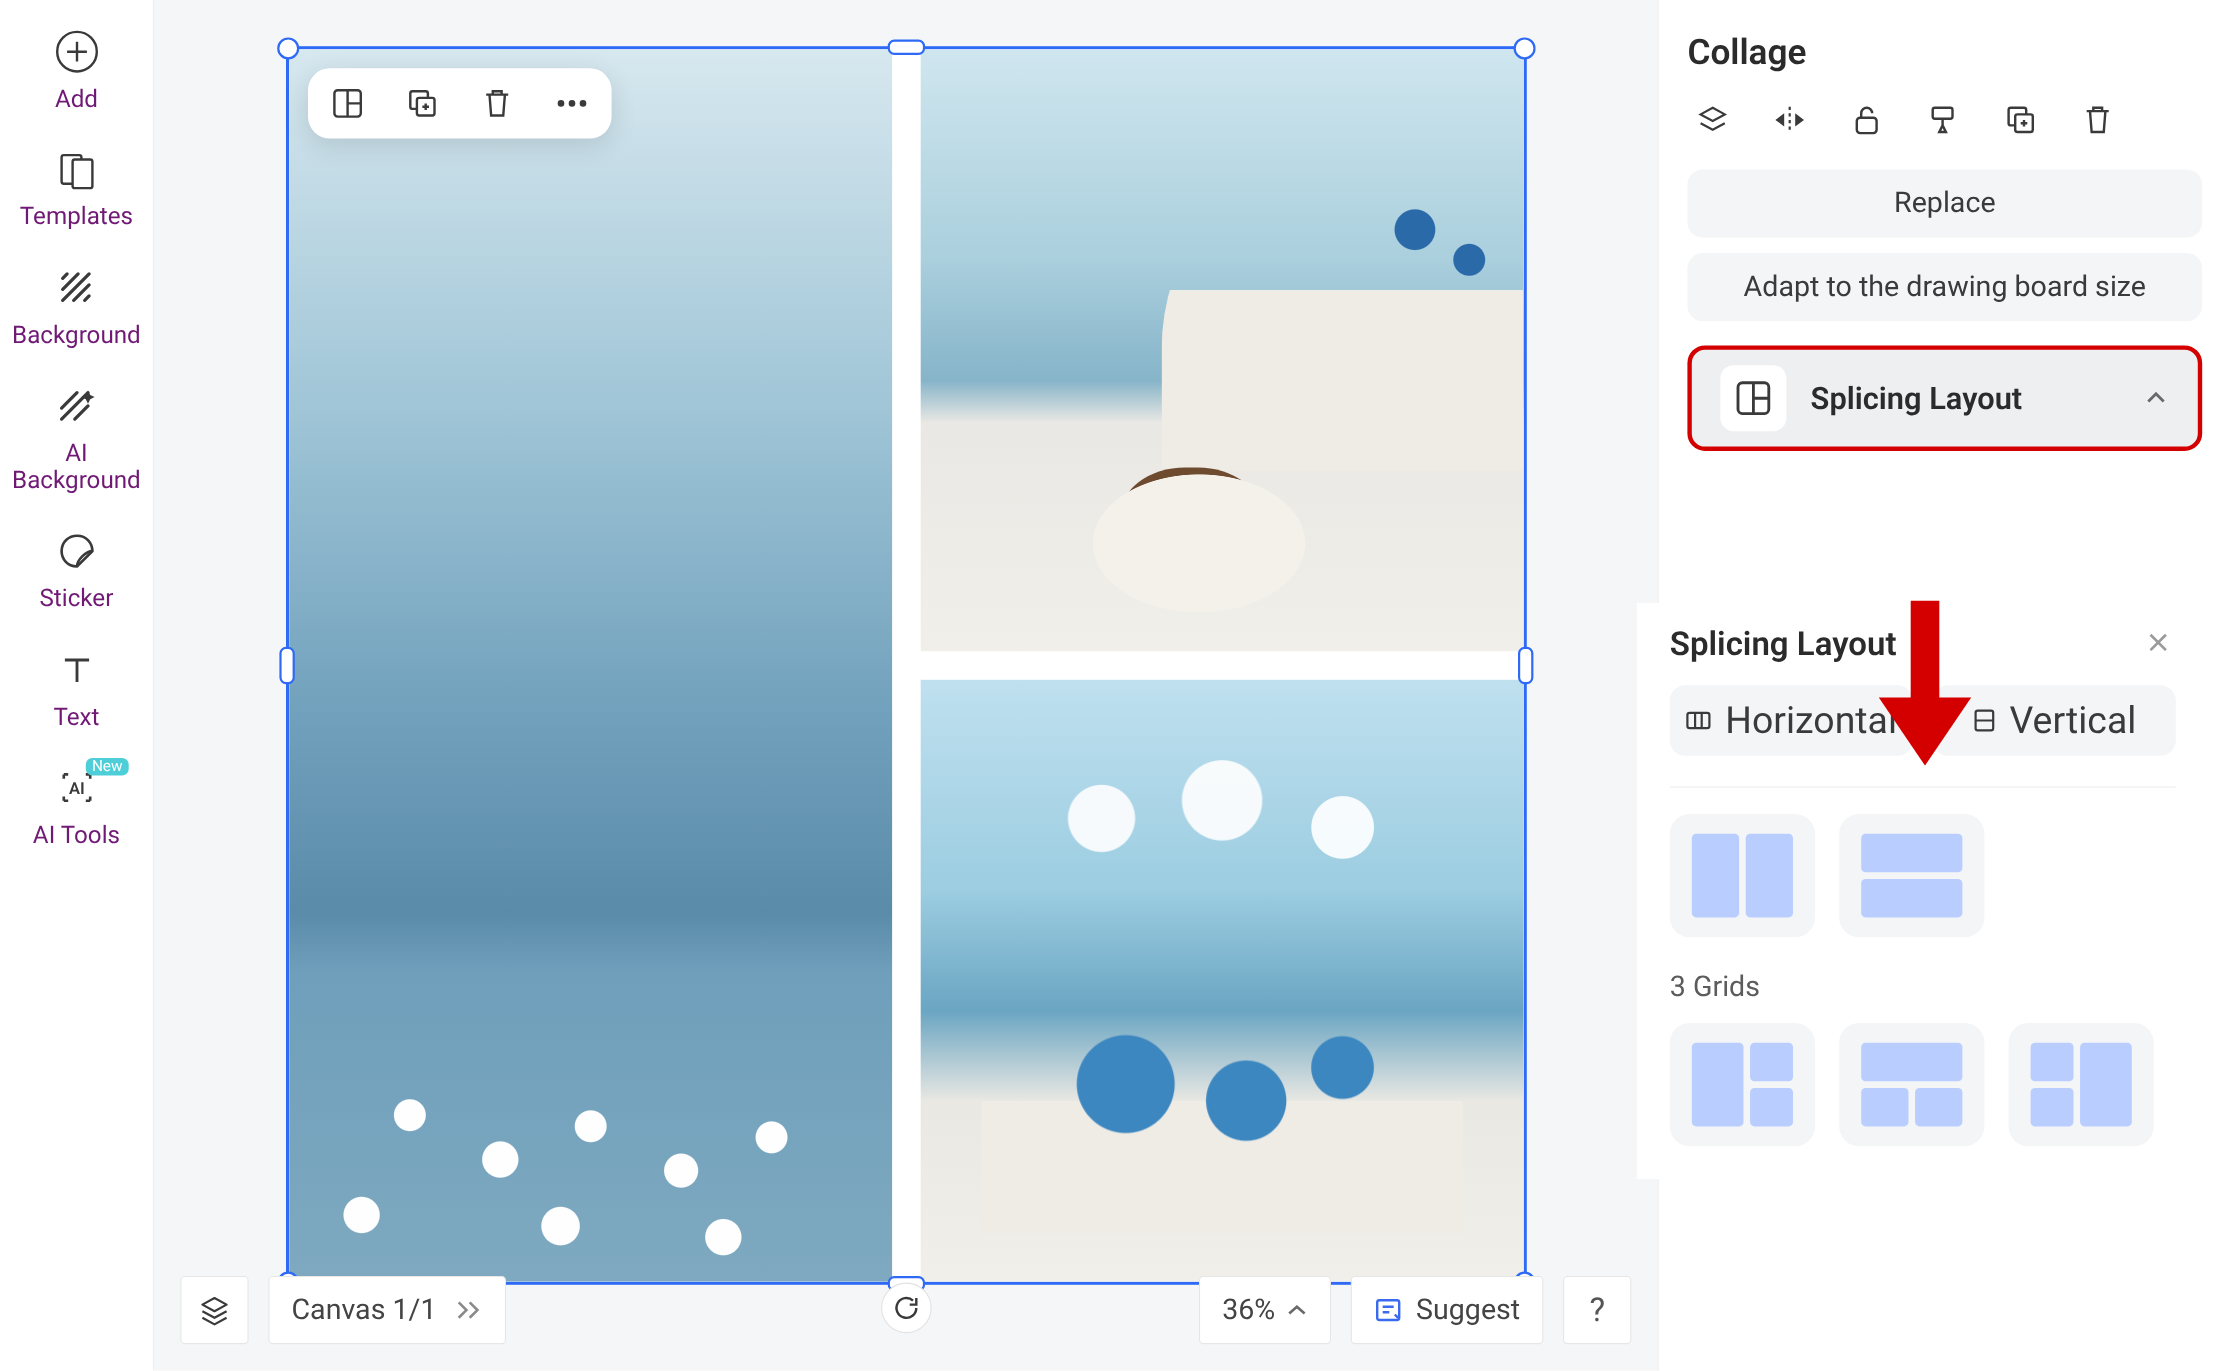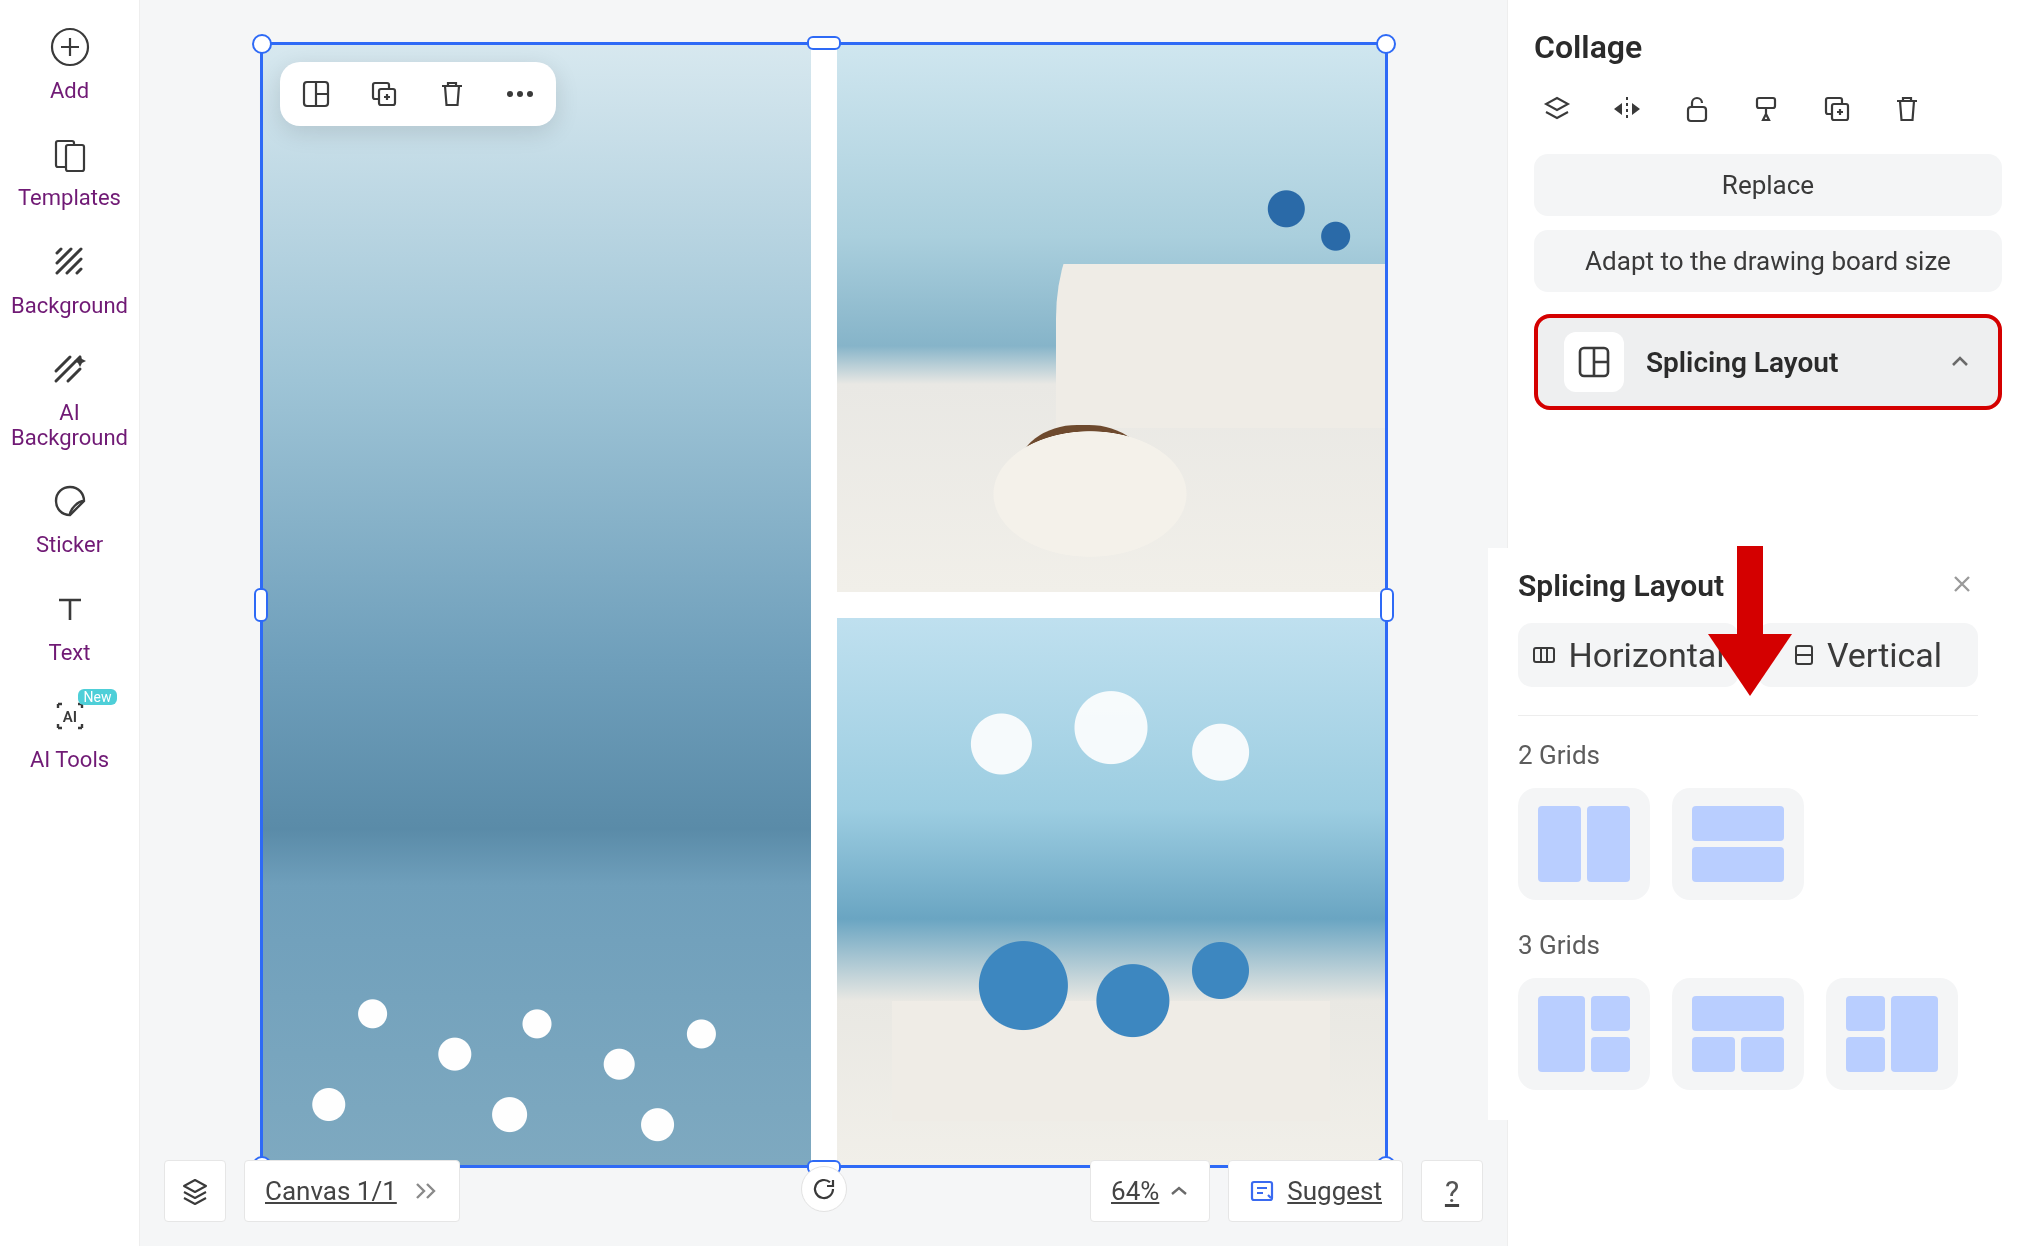--- a/index.html
+++ b/index.html
@@ -193,21 +193,21 @@
 
   
   .bottom-bar {
     position: absolute;
     left: 24px; right: 24px; bottom: 24px; height: 62px;
     display: flex; align-items: center; gap: 18px;
   }
   .bb-box {
     background: #ffffff; border: 1px solid #e6e6e6; border-radius: 4px;
     height: 62px; display:flex; align-items:center; justify-content:center;
-    padding: 0 20px; font-size: 26px; color:#444;text-decoration:underline;
+    padding: 0 20px; font-size: 26px; color:#444;
   }
   .bb-icon { width:62px; padding:0; }
   .bb-canvaslabel { gap:16px; }
   .bb-right { margin-left:auto; display:flex; gap:18px; }
   .refresh-circle{
     position:absolute; left:50%; transform:translateX(-50%); bottom:10px;
     width:46px; height:46px; border-radius:50%; background:#fff; border:1px solid #e2e2e2;
     display:flex; align-items:center; justify-content:center;
   }
 
@@ -434,21 +434,21 @@
     </div>
 
     <div class="refresh-circle">
       <svg width="26" height="26" viewBox="0 0 26 26" fill="none" stroke="#3a3a3a" stroke-width="2.2">
           <path d="M22 13a9 9 0 1 1-3-6.7M22 4v6h-6"></path>
         </svg>
     </div>
 
     <div class="bb-right">
       <div class="bb-box">
-        <span>64%</span>
+        <span>36%</span>
         <svg width="20" height="14" viewBox="0 0 20 14" fill="none" stroke="#6a6a6a" stroke-width="2.4" style="margin-left:10px">
             <path d="M3 10l7-6 7 6"></path>
           </svg>
       </div>
       <div class="bb-box" style="gap:12px">
         <svg width="26" height="26" viewBox="0 0 26 26" fill="none" stroke="#3a6af0" stroke-width="2.2">
             <rect x="3" y="4" width="20" height="18" rx="2"></rect>
             <path d="M8 10h10M8 15h6M19 17l3 3"></path>
           </svg>
         <span>Suggest</span>
@@ -541,21 +541,20 @@
     <div class="seg">
       <svg width="22" height="22" viewBox="0 0 22 22" fill="none" stroke="#3a3a3a" stroke-width="2">
           <rect x="3" y="2" width="16" height="18" rx="2"></rect>
           <path d="M3 11h16"></path>
         </svg>
       <span>Vertical</span>
     </div>
   </div>
   <div class="rp-divider"></div>
 
-  <div class="rp-group-label">2 Grids</div>
   <div class="rp-tiles">
     <div class="tile g2a">
         <div class="tile-inner">
           <div class="ti-cell"></div>
           <div class="ti-cell"></div>
         </div>
       </div>
     <div class="tile g2b">
         <div class="tile-inner">
           <div class="ti-cell"></div>

